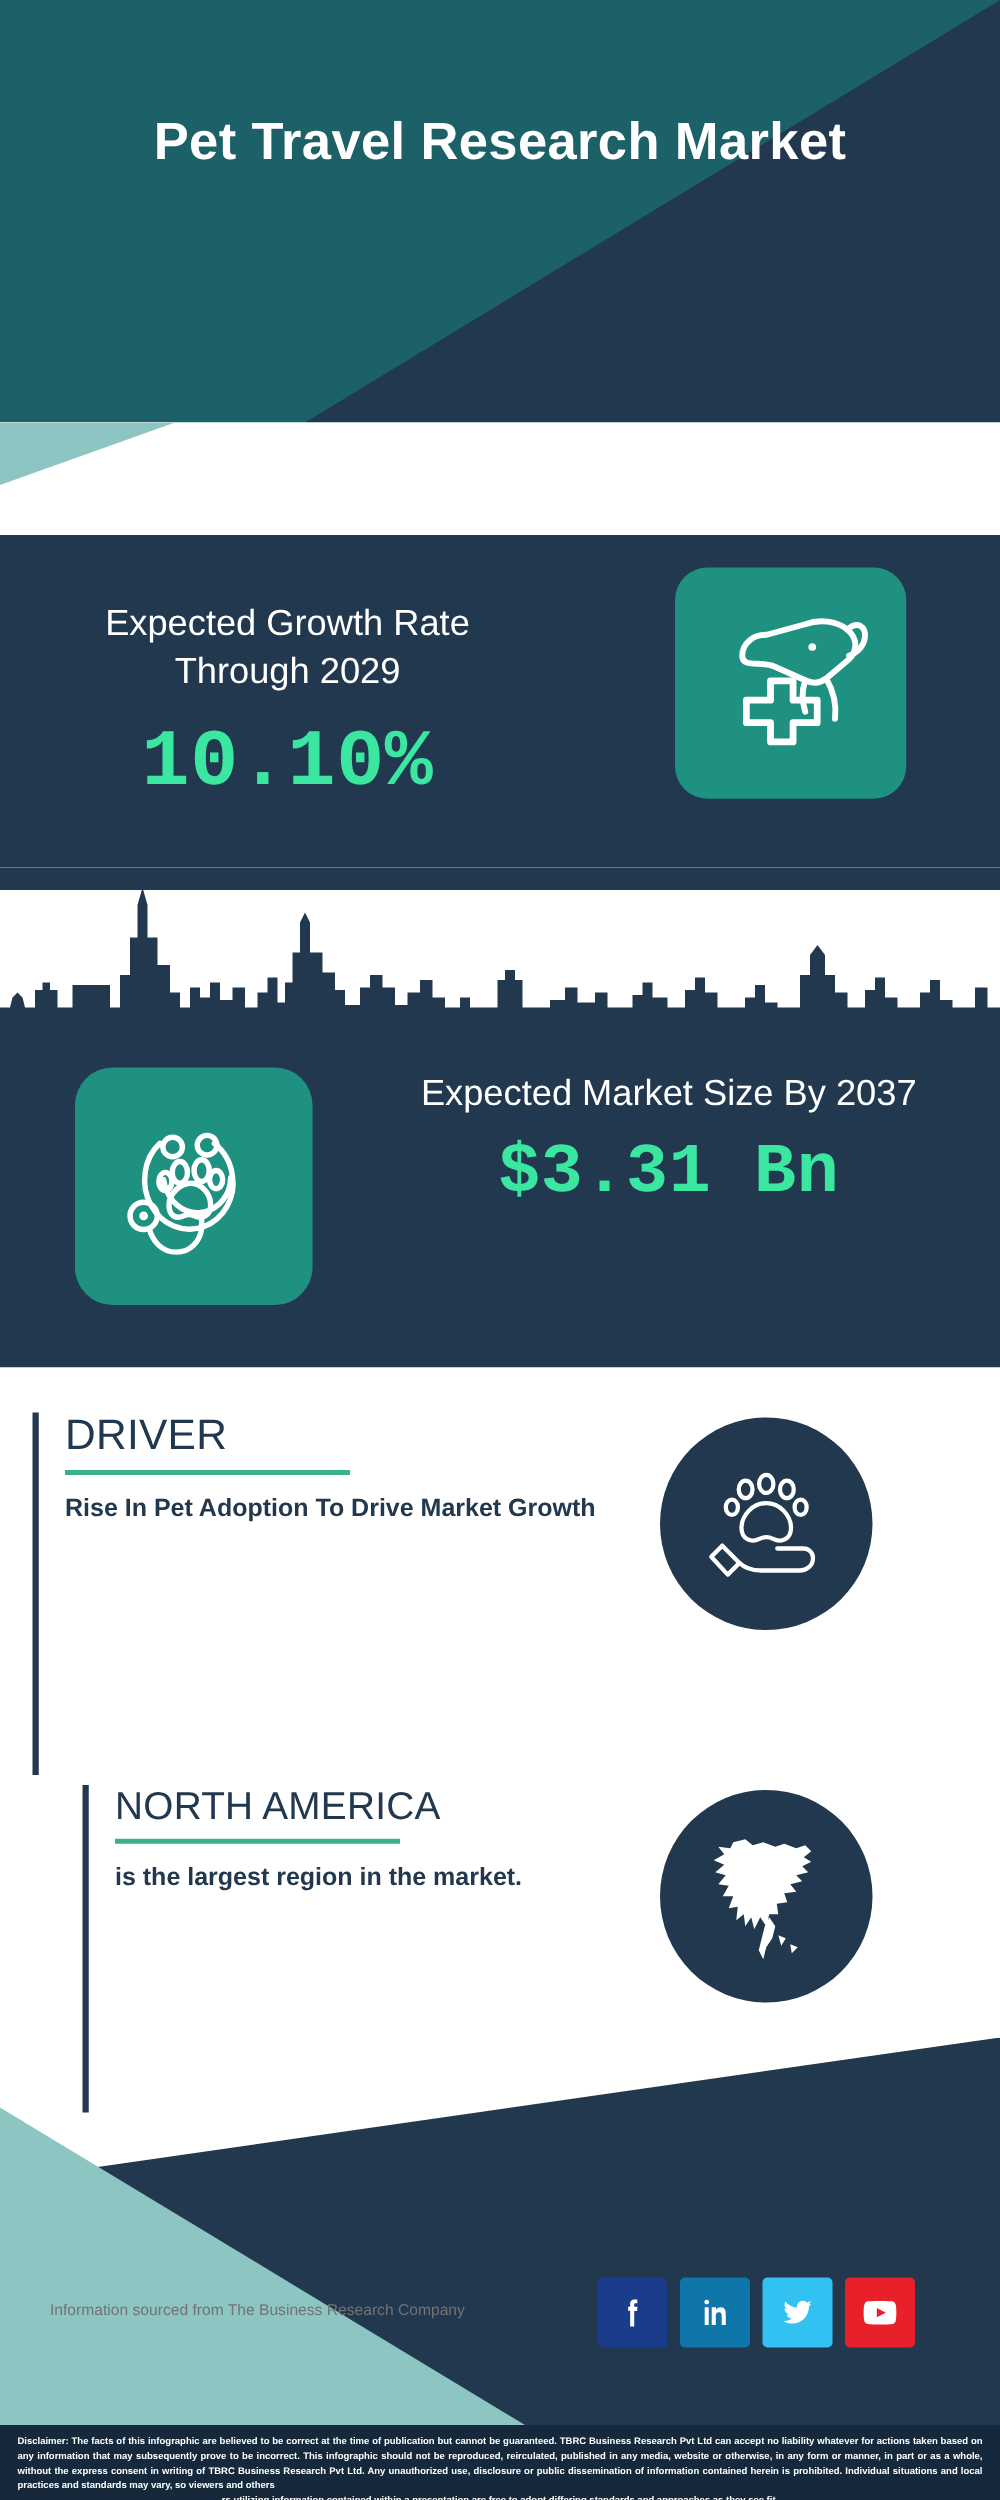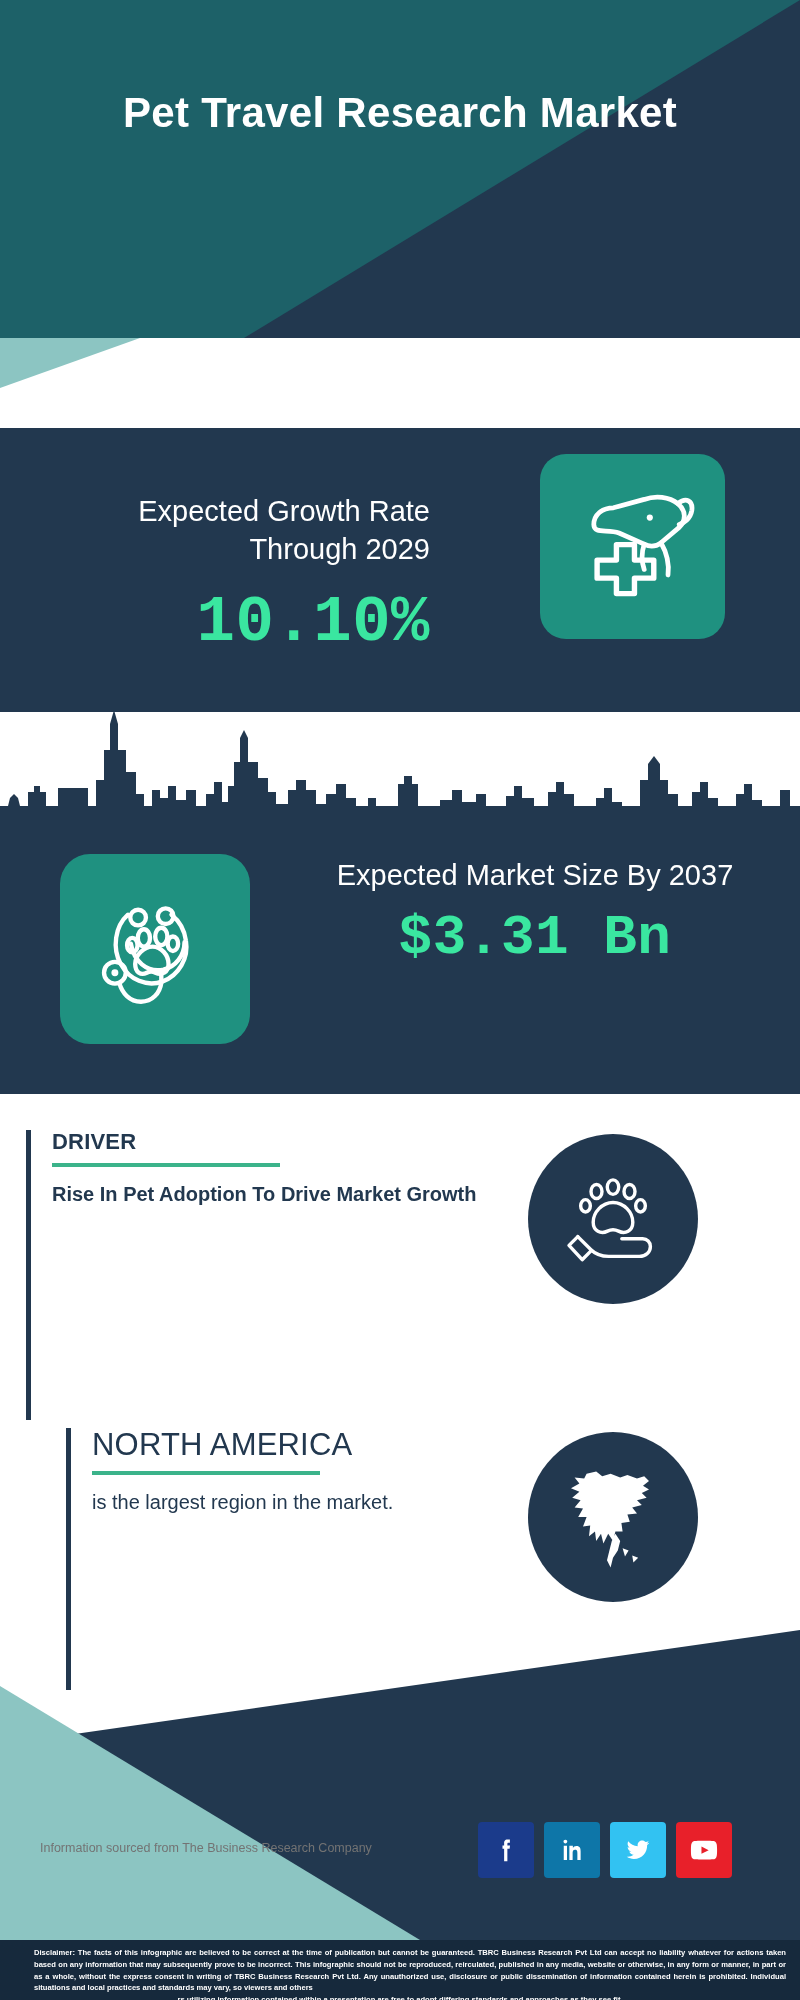--- a/index.html
+++ b/index.html
@@ -31,21 +31,21 @@
     position:absolute; inset:0; background:#8cc5c2;
     clip-path: polygon(0 0, 17.5% 0, 0 100%);
   }
 
   
   .growth {
     position:absolute; left:0; top:428px; width:800px; height:266px;
     background:#22384f;
   }
   .growth .txt {
-    position:absolute; left:30px; top:64px; width:400px; text-align:right; color:#ffffff;
+    position:absolute; left:30px; top:52px; width:400px; text-align:center; color:#ffffff;
   }
   .growth .label { font-size:29px; line-height:1.32; font-weight:normal; }
   .growth .value {
     margin-top:18px; font-size:64px; font-weight:bold; color:#3ae6a0; letter-spacing:0.5px;font-family:Liberation Mono, monospace;
   }
   .icon-tile {
     position:absolute; background:#1f9180; border-radius:26px;
     display:flex; align-items:center; justify-content:center;
   }
   .icon-tile.dog { left:540px; top:26px; width:185px; height:185px; }
@@ -67,26 +67,26 @@
 
   
   .content { position:absolute; left:0; top:1094px; width:800px; height:600px; background:#ffffff; }
 
   .card { position:absolute; left:26px; width:748px; }
   .card .rule {
     position:absolute; left:0; top:0; width:5px; height:100%; background:#22384f;
   }
   .card .body { position:absolute; left:26px; top:0; width:470px; }
   .card h2 {
-    color:#22384f; font-size:22px; font-weight:bold; letter-spacing:0.2px; line-height:1.1;
+    color:#22384f; font-size:34px; font-weight:normal; letter-spacing:0.2px; line-height:1.1;
   }
   .card .underline { width:228px; height:4px; background:#3bb38a; margin:9px 0 13px 0; }
   .card p { color:#22384f; font-size:20px; font-weight:bold; line-height:1.42; }
   .card.region h2 { font-size:31px; font-weight:normal; }
-  .card.region p { font-weight:normal; font-size:20px; }
+  .card.region p { font-weight:bold; font-size:20px; }
 
   .circle-icon {
     position:absolute; width:170px; height:170px; border-radius:50%;
     background:#22384f; display:flex; align-items:center; justify-content:center;
   }
 
   .card-driver { top:36px; height:290px; }
   .card-region { top:334px; height:262px;margin-left:40px; }
   .circ-driver { left:528px; top:40px; }
   .circ-region { left:528px; top:338px; }
@@ -117,21 +117,21 @@
   .s-li { background:#0e76a8; }
   .s-tw { background:#32c2f2; }
   .s-yt { background:#e8202a; }
 
   
   .disclaimer {
     position:absolute; left:0; top:1940px; width:800px; height:60px; background:#16293c;
     color:#ffffff; font-size:7.6px; line-height:1.55; text-align:center;
     padding:7px 14px 0 14px; font-weight:bold;
   }
-  .disclaimer .d1 { text-align:justify;margin-left:20px; }
+  .disclaimer .d1 { text-align:justify; }
   .disclaimer .d2 { text-align:center; }
 </style>
 </head>
 <body>
 
 <div class="stage">
 
   <div class="header">
     <div class="bg-teal"></div>
     <div class="bg-navy"></div>

